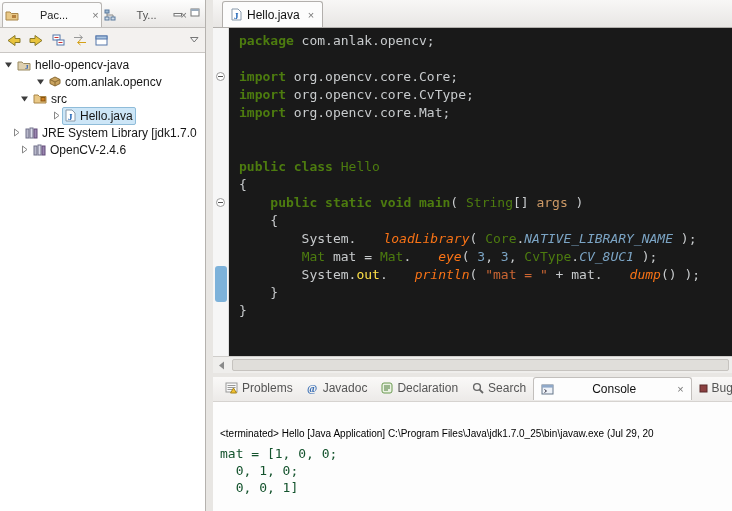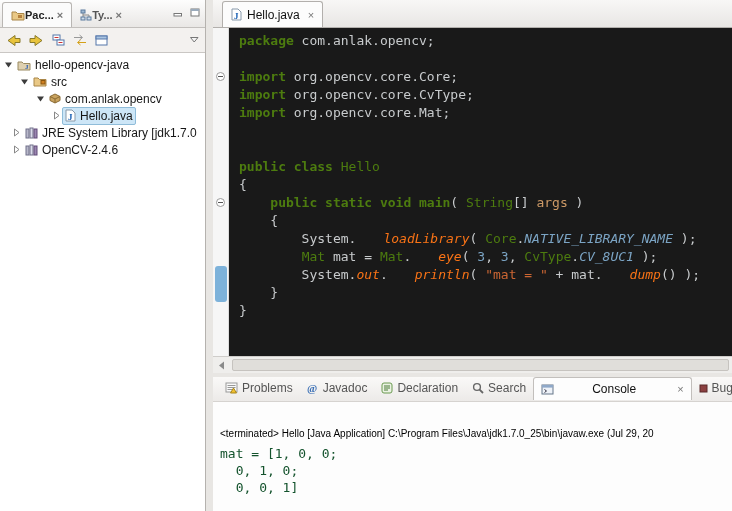--- a/index.html
+++ b/index.html
@@ -10,22 +10,22 @@
   }
   .icn{display:inline-flex;align-items:center;justify-content:center;line-height:0;}
   .x{color:#777;font-size:11px;margin-left:3px;cursor:pointer;}
 
   
   .pkg{position:absolute;left:0;top:0;width:206px;height:511px;background:#fff;
        border-right:1px solid #b5b2ae;box-sizing:border-box;overflow:hidden;}
   .pkg-tabbar{height:28px;background:linear-gradient(#fdfdfd,#e9e7e5);
        border-bottom:1px solid #c2bfbc;display:flex;align-items:flex-end;
        padding-left:2px;position:relative;box-sizing:border-box;}
-  .vtab{height:24px;display:flex;align-items:center;gap:0;padding:0 8px;
-       font-size:11px;color:#555;white-space:nowrap;font-weight:bold;}
+  .vtab{height:24px;display:flex;align-items:center;gap:21px;padding:0 2px;
+       font-size:11px;color:#555;white-space:nowrap;}
   .vtab.active{background:#fbfbfb;border:1px solid #b9b6b3;border-bottom:none;
        border-radius:3px 3px 0 0;color:#222;}
   .win-btns{position:absolute;right:5px;top:8px;display:flex;gap:7px;}
   .win-btns .icn{cursor:pointer;}
   .pkg-toolbar{height:24px;display:flex;align-items:center;gap:8px;padding:0 6px;
        border-bottom:1px solid #cac7c4;background:#f3f1ef;}
   .tbtn{cursor:pointer;display:inline-flex;line-height:0;}
   .tbtn[data-name="view-menu-button"]{margin-left:auto;}
   .tree{padding-top:3px;font-size:12px;color:#161616;}
   .trow{height:17px;display:flex;align-items:center;white-space:nowrap;cursor:default;}
@@ -52,21 +52,21 @@
   .code{position:absolute;left:17px;top:0;right:0;bottom:0;padding:4px 0 0 9px;
        font-family:"DejaVu Sans Mono",monospace;font-size:13px;line-height:18px;
        color:#c8cbcd;white-space:pre;cursor:text;}
   .code-line{height:18px;}
   .tk-kw,.tk-decl{color:#4d7c0f;font-weight:bold;}
   .tk-cls{color:#4d7c0f;}
   .tk-const{color:#7ba4c4;font-style:italic;}
   .tk-num{color:#7ba4c4;}
   .tk-str{color:#cc6633;}
   .tk-method{color:#f97316;font-style:italic;margin-left:27px;}
-  .tk-field{color:#f97316;font-style:italic;}
+  .tk-field{color:#fde047;}
   .tk-param{color:#cc9966;}
   .tk-pl{color:#c8cbcd;}
   .hscroll{position:absolute;left:0;right:0;bottom:0;height:17px;background:#efeeec;
        border-top:1px solid #cfcdca;display:flex;align-items:center;box-sizing:border-box;}
   .hs-btn{width:16px;height:100%;display:flex;align-items:center;justify-content:center;cursor:pointer;}
   .hs-thumb{height:10px;flex:1;margin:0 3px;background:#e0deda;border:1px solid #c6c3bf;
        border-radius:2px;}
 
   
   .conwrap{position:absolute;left:213px;top:377px;width:519px;height:134px;
@@ -171,50 +171,50 @@
         <span class="rowmain" data-name="tree-item-content">
           <span class="icn" data-name="project-icon">
             <svg width="14" height="12">
               <path d="M1 3 h4 l1.5 1.5 H13 V11 H1 Z" fill="#ded0b0" stroke="#9a8a60"></path>
               <text x="8" y="10" font-size="7" font-weight="bold" fill="#2a5db0" font-family="serif">J</text>
             </svg>
           </span>
           <span data-name="tree-item-label">hello-opencv-java</span>
         </span>
       </div>
+      <div class="trow" data-name="tree-item-com-anlak-opencv" style="padding-left: 34px;">
+        <span class="arrow" data-name="collapse-arrow-icon">
+          <svg width="9" height="9">
+            <path d="M1 2.5 h7 L4.5 7.5 Z" fill="#3c3c3c"></path>
+          </svg>
+        </span>
+        <span class="rowmain" data-name="tree-item-content">
+          <span class="icn" data-name="package-icon">
+            <svg width="12" height="11">
+              <path d="M1 3.5 L6 1 L11 3.5 L11 7.5 L6 10 L1 7.5 Z" fill="#c9a35f" stroke="#8a6a33"></path>
+              <path d="M1 3.5 L6 6 L11 3.5 M6 6 V10" stroke="#8a6a33" fill="none"></path>
+            </svg>
+          </span>
+          <span data-name="tree-item-label">com.anlak.opencv</span>
+        </span>
+      </div>
       <div class="trow" data-name="tree-item-src" style="padding-left: 18px;">
         <span class="arrow" data-name="collapse-arrow-icon">
           <svg width="9" height="9">
             <path d="M1 2.5 h7 L4.5 7.5 Z" fill="#3c3c3c"></path>
           </svg>
         </span>
         <span class="rowmain" data-name="tree-item-content">
           <span class="icn" data-name="src-folder-icon">
             <svg width="14" height="11">
               <path d="M1 2 h4 l1.5 1.5 H13 V10 H1 Z" fill="#e9c886" stroke="#a98648"></path>
               <rect x="8" y="4.5" width="4" height="3.5" fill="#d08020" stroke="#8a5510"></rect>
             </svg>
           </span>
           <span data-name="tree-item-label">src</span>
-        </span>
-      </div>
-      <div class="trow" data-name="tree-item-com-anlak-opencv" style="padding-left: 34px;">
-        <span class="arrow" data-name="collapse-arrow-icon">
-          <svg width="9" height="9">
-            <path d="M1 2.5 h7 L4.5 7.5 Z" fill="#3c3c3c"></path>
-          </svg>
-        </span>
-        <span class="rowmain" data-name="tree-item-content">
-          <span class="icn" data-name="package-icon">
-            <svg width="12" height="11">
-              <path d="M1 3.5 L6 1 L11 3.5 L11 7.5 L6 10 L1 7.5 Z" fill="#c9a35f" stroke="#8a6a33"></path>
-              <path d="M1 3.5 L6 6 L11 3.5 M6 6 V10" stroke="#8a6a33" fill="none"></path>
-            </svg>
-          </span>
-          <span data-name="tree-item-label">com.anlak.opencv</span>
         </span>
       </div>
       <div class="trow selected" data-name="tree-item-hello-java" style="padding-left: 50px;">
         <span class="arrow" data-name="expand-arrow-icon">
           <svg width="9" height="9">
             <path d="M2.5 1 L7 4.5 L2.5 8 Z" fill="#fff" stroke="#888"></path>
           </svg>
         </span>
         <span class="rowmain" data-name="tree-item-content">
           <span class="icn" data-name="java-file-icon">
@@ -236,21 +236,21 @@
           <span class="icn" data-name="library-icon">
             <svg width="13" height="12">
               <rect x="1" y="2" width="3" height="9" fill="#b8b8ca" stroke="#70708a"></rect>
               <rect x="5" y="1" width="3" height="10" fill="#dcdcea" stroke="#70708a"></rect>
               <rect x="9" y="2" width="3" height="9" fill="#9a86b0" stroke="#604a78"></rect>
             </svg>
           </span>
           <span data-name="tree-item-label">JRE System Library [jdk1.7.0</span>
         </span>
       </div>
-      <div class="trow" data-name="tree-item-opencv-2-4-6" style="padding-left: 10px;">
+      <div class="trow" data-name="tree-item-opencv-2-4-6" style="padding-left: 18px;">
         <span class="arrow" data-name="expand-arrow-icon">
           <svg width="9" height="9">
             <path d="M2.5 1 L7 4.5 L2.5 8 Z" fill="#fff" stroke="#888"></path>
           </svg>
         </span>
         <span class="rowmain" data-name="tree-item-content">
           <span class="icn" data-name="library-icon">
             <svg width="13" height="12">
               <rect x="1" y="2" width="3" height="9" fill="#b8b8ca" stroke="#70708a"></rect>
               <rect x="5" y="1" width="3" height="10" fill="#dcdcea" stroke="#70708a"></rect>

